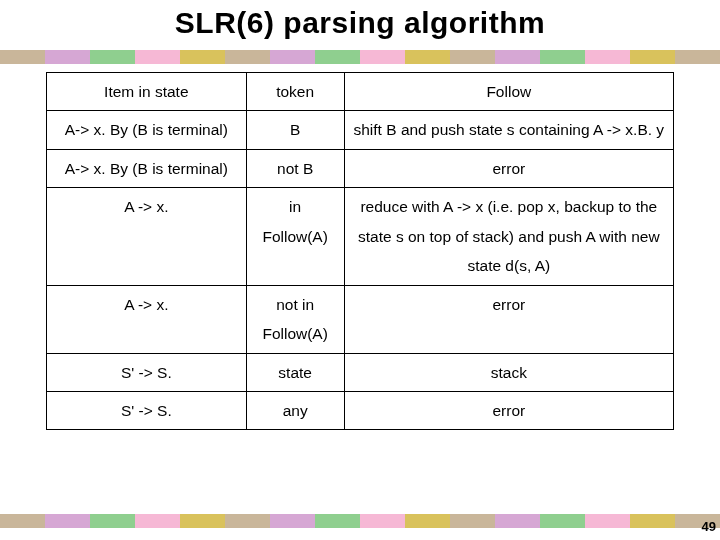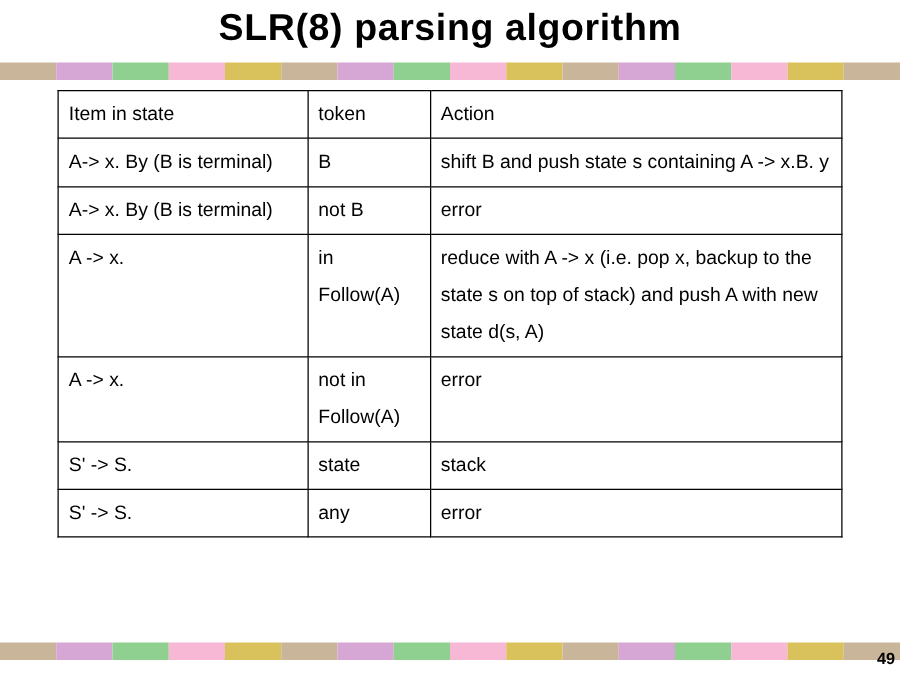--- a/index.html
+++ b/index.html
@@ -42,41 +42,41 @@
     width: 628px;
   }
   table {
     border-collapse: collapse;
     width: 100%;
     font-size: 15.5px;
   }
   th, td {
     border: 1px solid #000;
     padding: 4px 8px;
-    text-align: left;
+    text-align: center;
     vertical-align: top;
     font-weight: normal;
     line-height: 1.9;
   }
   thead td { font-weight: normal; }
   .col-item   { width: 200px; }
   .col-token  { width: 98px; }
   .col-action { width: 330px; }
   .pagenum {
     position: absolute;
     right: 4px;
     bottom: 6px;
     font-size: 13px;
     font-weight: 900;
   }
 </style>
 </head>
 <body>
 
-<div class="title">SLR(8) parsing algorithm</div>
+<div class="title">SLR(6) parsing algorithm</div>
 
 <div class="stripe top">
   <div class="seg c-be"></div>
   <div class="seg c-pu"></div>
   <div class="seg c-gr"></div>
   <div class="seg c-pk"></div>
   <div class="seg c-go"></div>
   <div class="seg c-be"></div>
   <div class="seg c-pu"></div>
   <div class="seg c-gr"></div>
@@ -94,21 +94,21 @@
   <table>
     <colgroup>
       <col class="col-item">
       <col class="col-token">
       <col class="col-action">
     </colgroup>
     <thead>
       <tr>
         <td>Item in state</td>
         <td>token</td>
-        <td>Action</td>
+        <td>Follow</td>
       </tr>
     </thead>
     <tbody>
       <tr>
         <td>A-&gt; x. By (B is terminal)</td>
         <td>B</td>
         <td>shift B and push state s containing A -&gt; x.B. y</td>
       </tr>
       <tr>
         <td>A-&gt; x. By (B is terminal)</td>

